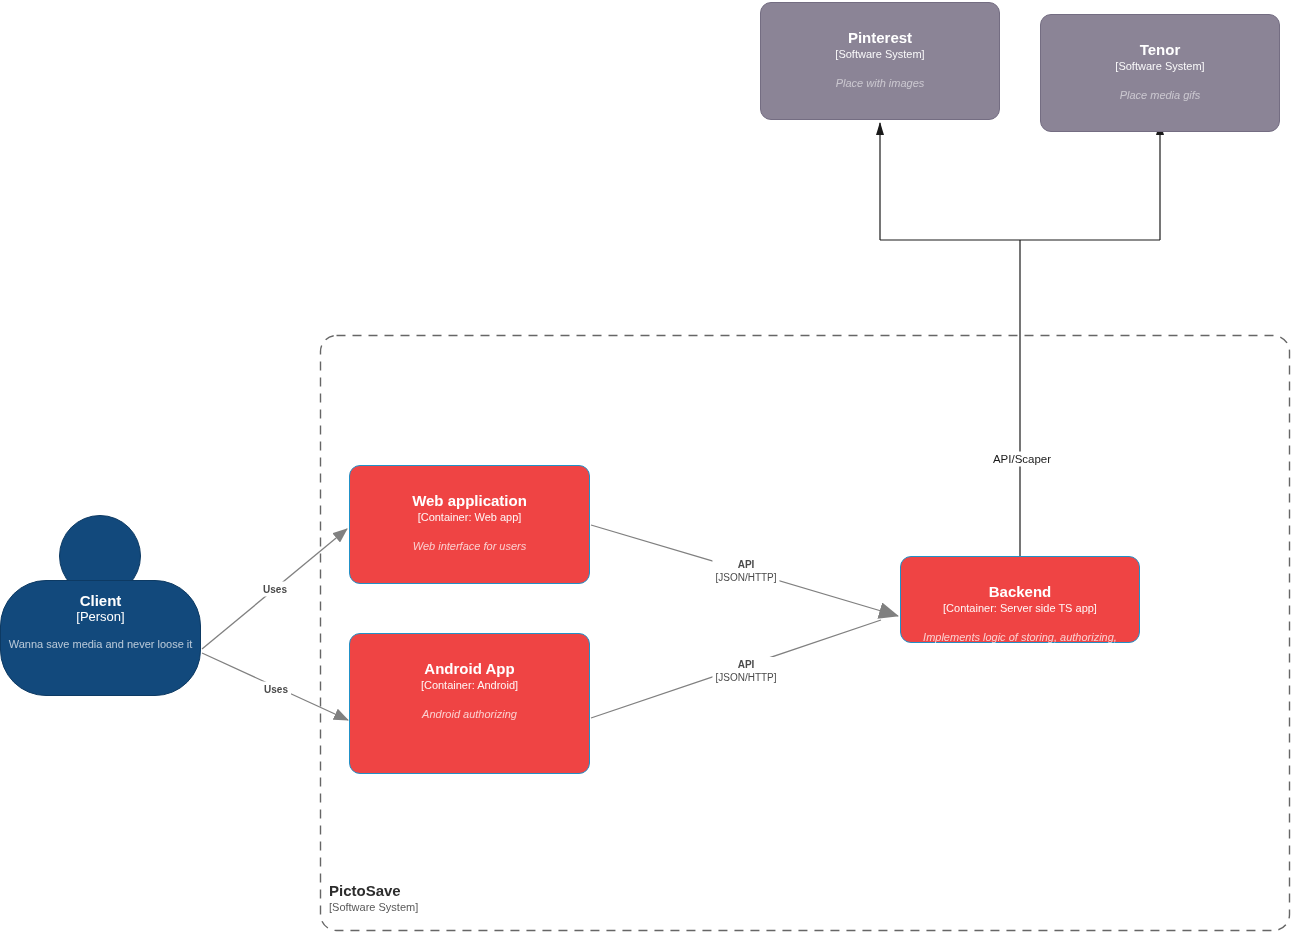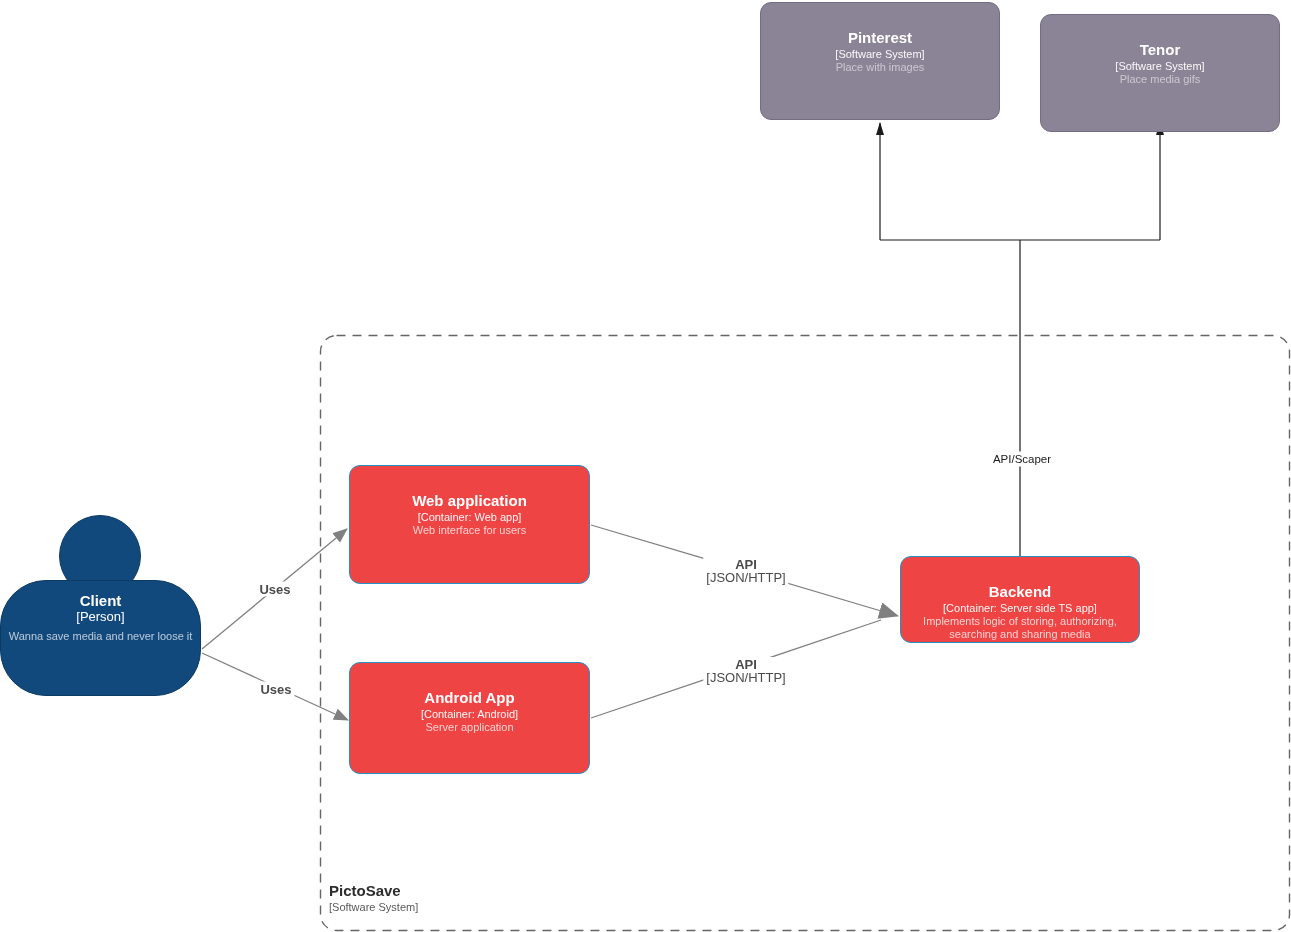--- a/index.html
+++ b/index.html
@@ -37,22 +37,24 @@
     font-size: 15px;
     font-weight: bold;
     line-height: 18px;
   }
   .node .meta {
     font-size: 11px;
     line-height: 14px;
     color: rgba(255,255,255,0.95);
   }
   .node .desc {
+    margin-top: 16px;
     font-size: 11px;
     line-height: 13px;
+    font-style: italic;
   }
   .external {
     background: #8b8496;
     border: 1px solid #746d82;
   }
   .external .desc { color: rgba(255,255,255,0.55); }
   .container {
     background: #ef4444;
     border: 1px solid #2191c7;
   }
@@ -78,21 +80,21 @@
     display: flex;
     flex-direction: column;
     align-items: center;
     text-align: center;
     padding-top: 11px;
     color: #ffffff;
   }
   .person-body .title { font-size: 15px; font-weight: bold; line-height: 18px; }
   .person-body .meta  { font-size: 13px; line-height: 14px; }
   .person-body .desc  {
-    margin-top: 6px;
+    margin-top: 14px;
     font-size: 11px;
     line-height: 13px;
     white-space: nowrap;
     color: rgba(255,255,255,0.7);
   }
   
   .boundary-label {
     position: absolute;
     left: 329px; top: 881px;
   }
@@ -107,21 +109,21 @@
     color: #5a5a5a;
     line-height: 14px;
   }
   
   .edge-label {
     position: absolute;
     transform: translate(-50%, -50%);
     background: #ffffff;
     padding: 1px 3px;
     text-align: center;
-    font-size: 13px;
+    font-size: 10px;
     line-height: 13px;
     white-space: nowrap;
   }
   .edge-label .rel-name { font-weight: bold; color: #4a4a4a; }
   .edge-label .rel-tech { font-weight: normal; color: #4a4a4a; }
   .edge-label.plain { color: #1a1a1a; font-weight: normal; font-size: 11.5px; }
 </style>
 </head>
 <body>
 
@@ -174,24 +176,24 @@
     <div class="meta">[Person]</div>
     <div class="desc">Wanna save media and never loose it</div>
   </div>
 
   <div class="node container" style="left:349px; top:465px; width:241px; height:119px;">
     <div class="title">Web application</div>
     <div class="meta">[Container: Web app]</div>
     <div class="desc">Web interface for users</div>
   </div>
 
-  <div class="node container" style="left:349px; top:662px; width:241px; height:112px;">
+  <div class="node container" style="left:349px; top:633px; width:241px; height:141px;">
     <div class="title">Android App</div>
     <div class="meta">[Container: Android]</div>
-    <div class="desc">Server application</div>
+    <div class="desc">Android authorizing</div>
   </div>
 
   <div class="node container" style="left:900px; top:556px; width:240px; height:87px;">
     <div class="title">Backend</div>
     <div class="meta">[Container: Server side TS app]</div>
     <div class="desc">Implements logic of storing, authorizing, searching and sharing media</div>
   </div>
 
   <div class="boundary-label">
     <div class="title">PictoSave</div>

